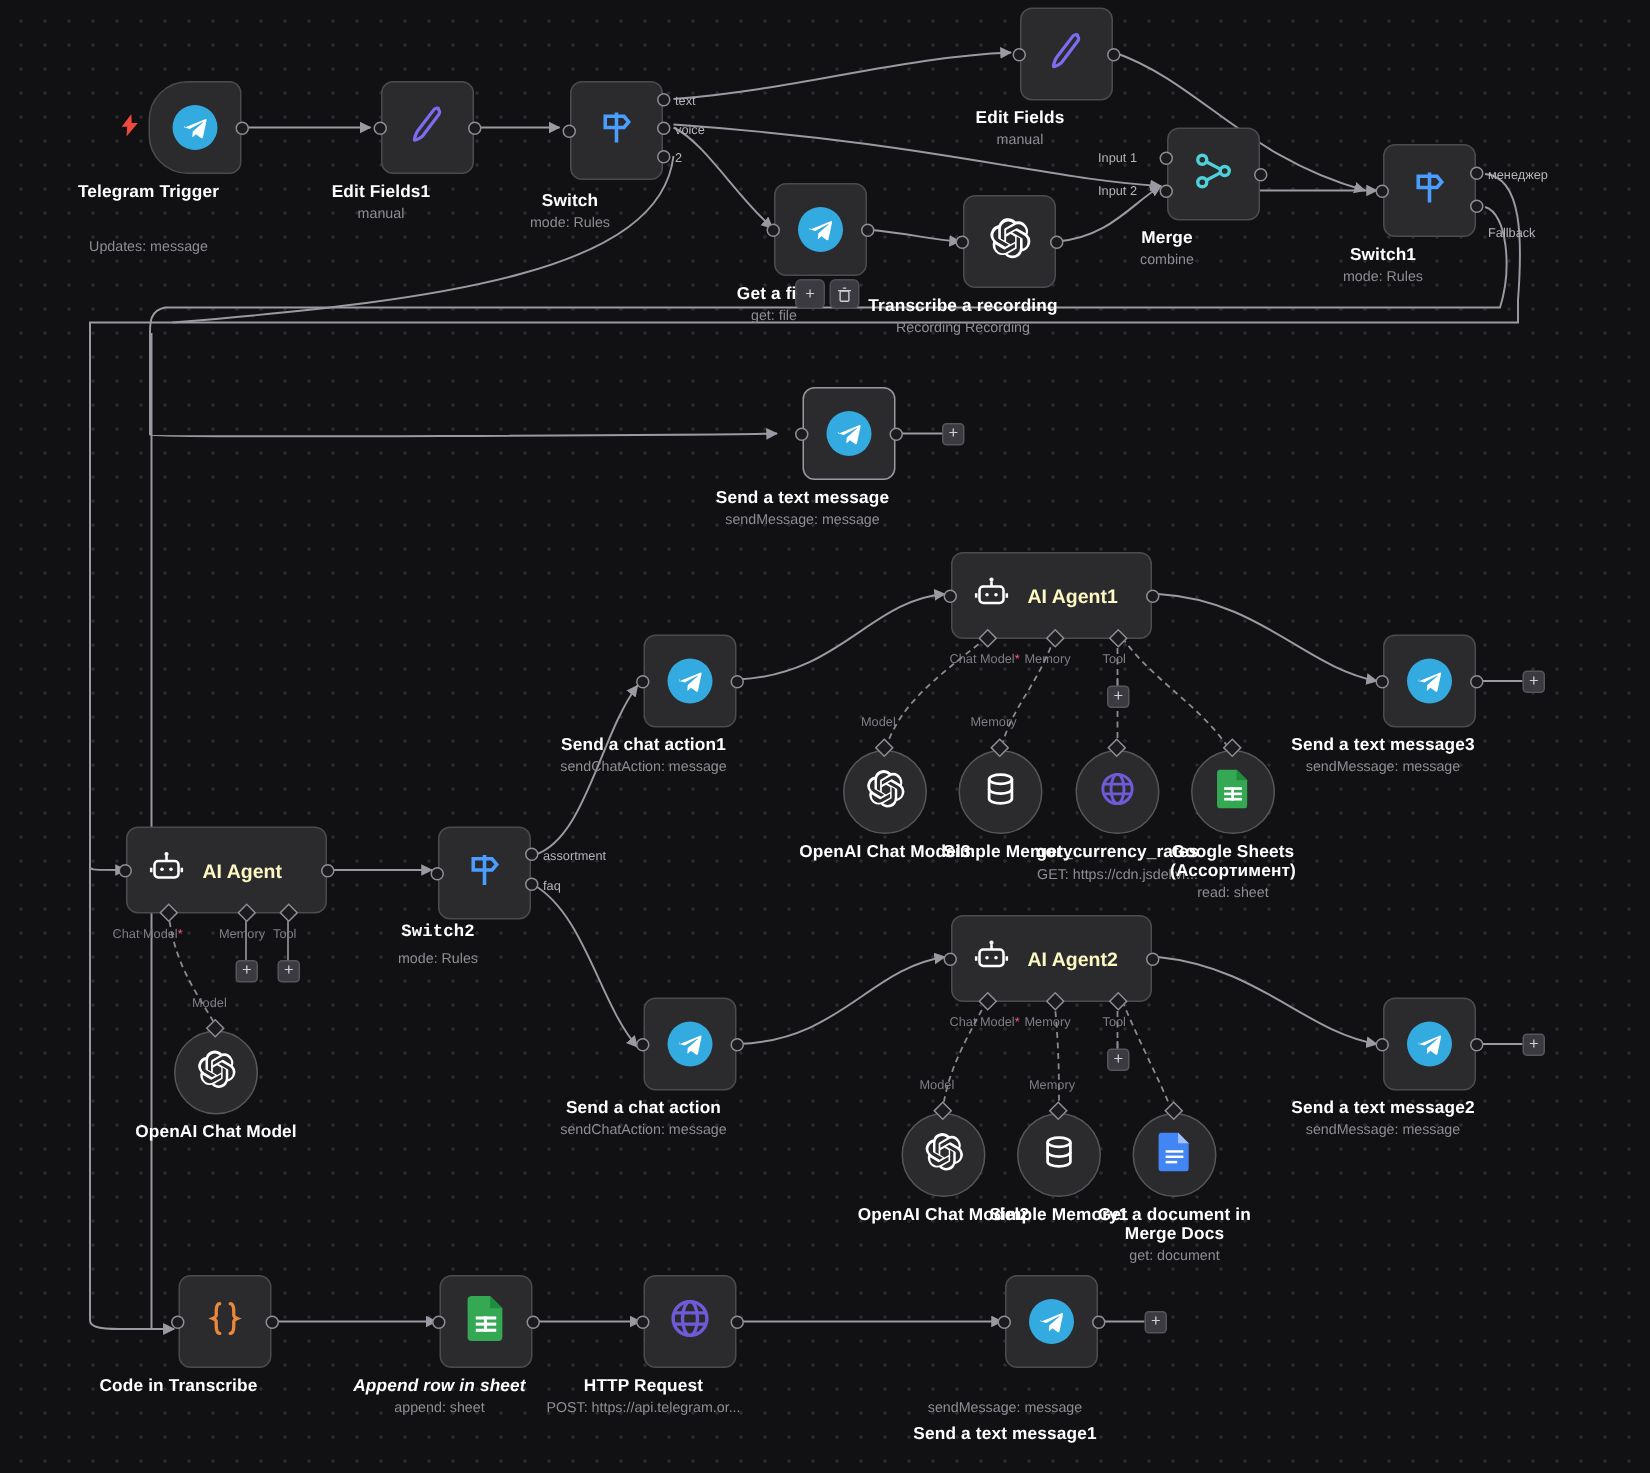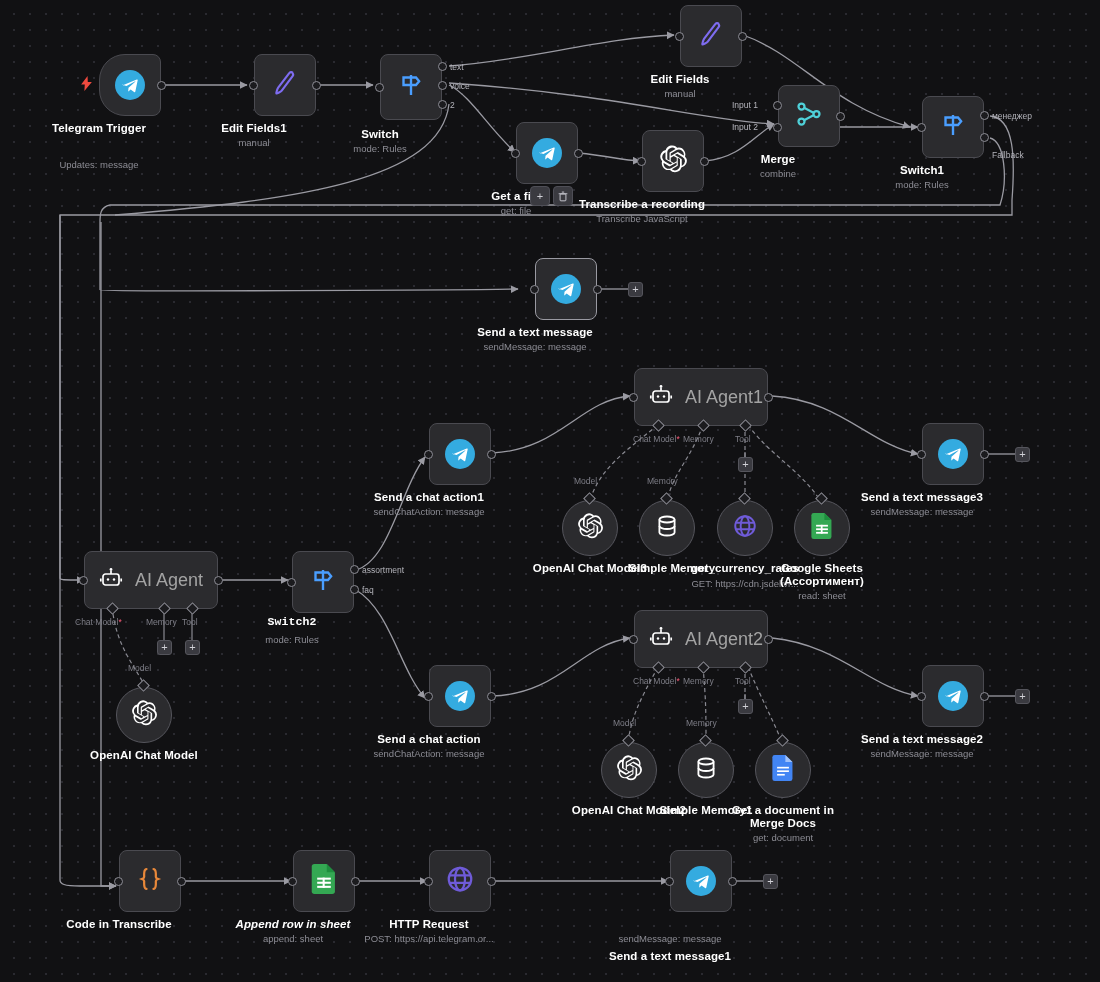--- a/index.html
+++ b/index.html
@@ -71,21 +71,21 @@
   .diamond{
     position:absolute;width:9px;height:9px;background:#1b1b1e;
     border:1.4px solid #8e8e96;box-sizing:border-box;
     transform:rotate(45deg);
   }
   .sub-label{
     position:absolute;color:#7e7e87;font-size:8.5px;white-space:nowrap;
   }
   .req{color:#ff5c7a;}
 
-  .agent-title{color:#a3a3a3;font-size:18px;font-weight:normal;}
+  .agent-title{color:#fef9c3;font-size:13px;font-weight:bold;}
   .tg{width:30px;height:30px;border-radius:50%;background:#34abe0;
       display:flex;align-items:center;justify-content:center;}
   .bolt{position:absolute;color:#f04a3f;font-size:15px;font-weight:bold;}
 
   
   .toolbar{
     position:absolute;display:flex;gap:3px;z-index:40;
   }
   .toolbar div{
     width:20px;height:20px;border-radius:4px;background:#3a3a40;
@@ -284,21 +284,21 @@
     <div class="box">
       <span>
         <svg width="30" height="30" viewBox="0 0 24 24">
             <path fill="#fff" d="M21.6 9.9a5.3 5.3 0 0 0-.5-4.4 5.4 5.4 0 0 0-5.8-2.6A5.4 5.4 0 0 0 6.2 4.8a5.3 5.3 0 0 0-3.6 2.6 5.4 5.4 0 0 0 .7 6.3 5.3 5.3 0 0 0 .5 4.4 5.4 5.4 0 0 0 5.8 2.6 5.3 5.3 0 0 0 4 1.8 5.4 5.4 0 0 0 5.1-3.7 5.3 5.3 0 0 0 3.6-2.6 5.4 5.4 0 0 0-.7-6.3zm-8 11.2a4 4 0 0 1-2.6-.9l.1-.1 4.3-2.5a.7.7 0 0 0 .4-.6v-6.1l1.8 1.1v5a4 4 0 0 1-4 4.1zM5 17.8a4 4 0 0 1-.5-2.7l.1.1 4.3 2.5a.7.7 0 0 0 .7 0l5.3-3v2.1l-4.4 2.5a4 4 0 0 1-5.5-1.5zM3.9 8.4a4 4 0 0 1 2.1-1.8v5.1a.7.7 0 0 0 .3.6l5.3 3-1.8 1.1-4.3-2.5a4 4 0 0 1-1.6-5.5zm14.9 3.5-5.3-3.1 1.8-1 4.3 2.5a4 4 0 0 1-.6 7.2v-5.1a.7.7 0 0 0-.2-.5zm1.8-2.7-.1-.1-4.3-2.5a.7.7 0 0 0-.7 0l-5.3 3V7.5l4.4-2.5a4 4 0 0 1 6 4.2zM9.2 13.1l-1.8-1V7a4 4 0 0 1 6.6-3.1l-.1.1-4.3 2.5a.7.7 0 0 0-.4.6zm1-2.1 2.4-1.4 2.4 1.4v2.7l-2.4 1.4-2.4-1.4z"></path>
           </svg>
       </span>
     </div>
     <div class="port" style="left:-5px;top:27px;"></div>
     <div class="port" style="left:58px;top:27px;"></div>
     <div class="caption" style="top:68px;">Transcribe a recording</div>
-    <div class="subcaption" style="top:83px;">Transcribe JavaScript</div>
+    <div class="subcaption" style="top:83px;">Recording Recording</div>
   </div>
 
   <div class="node" style="left:778px;top:85px;">
     <div class="box" style="height:62px;">
       <span>
         <svg width="30" height="30" viewBox="0 0 24 24">
             <g fill="none" stroke="#4fd1d9" stroke-width="1.8">
               <circle cx="6" cy="6" r="2.4"></circle>
               <circle cx="6" cy="18" r="2.4"></circle>
               <circle cx="18" cy="12" r="2.4"></circle>

